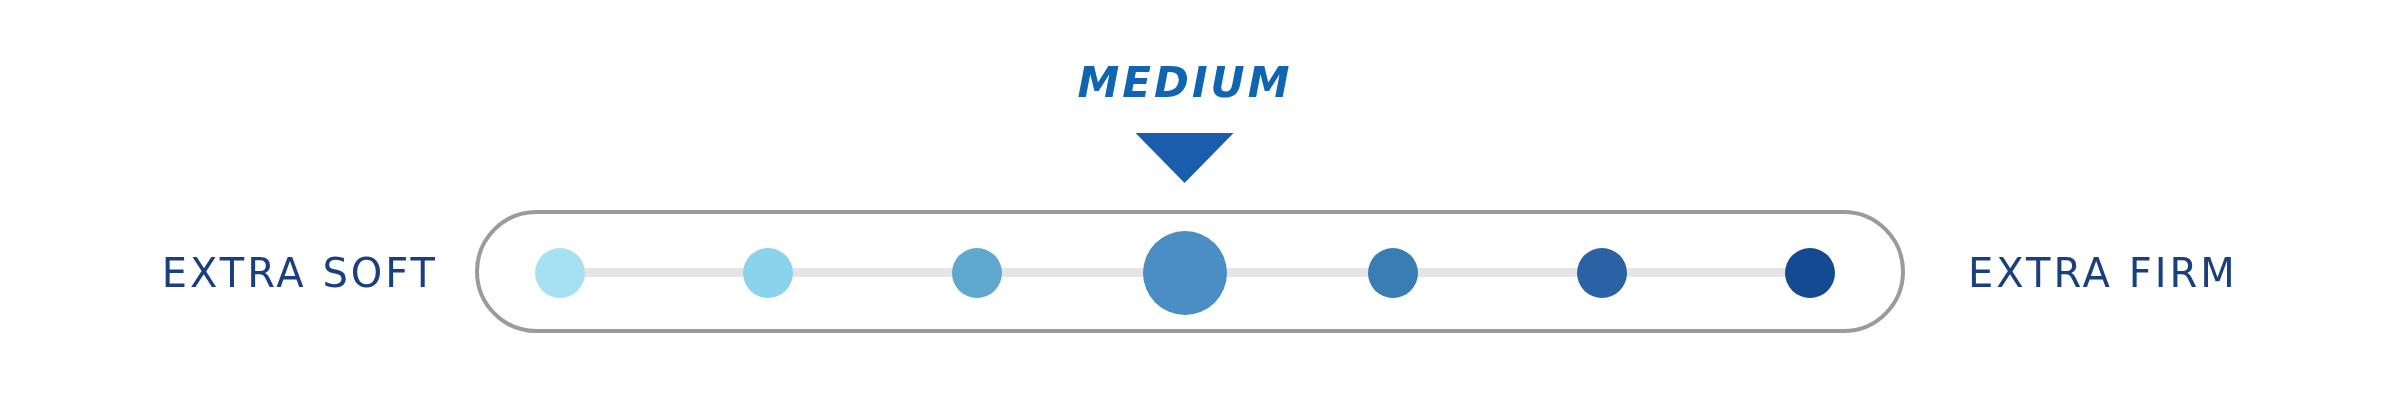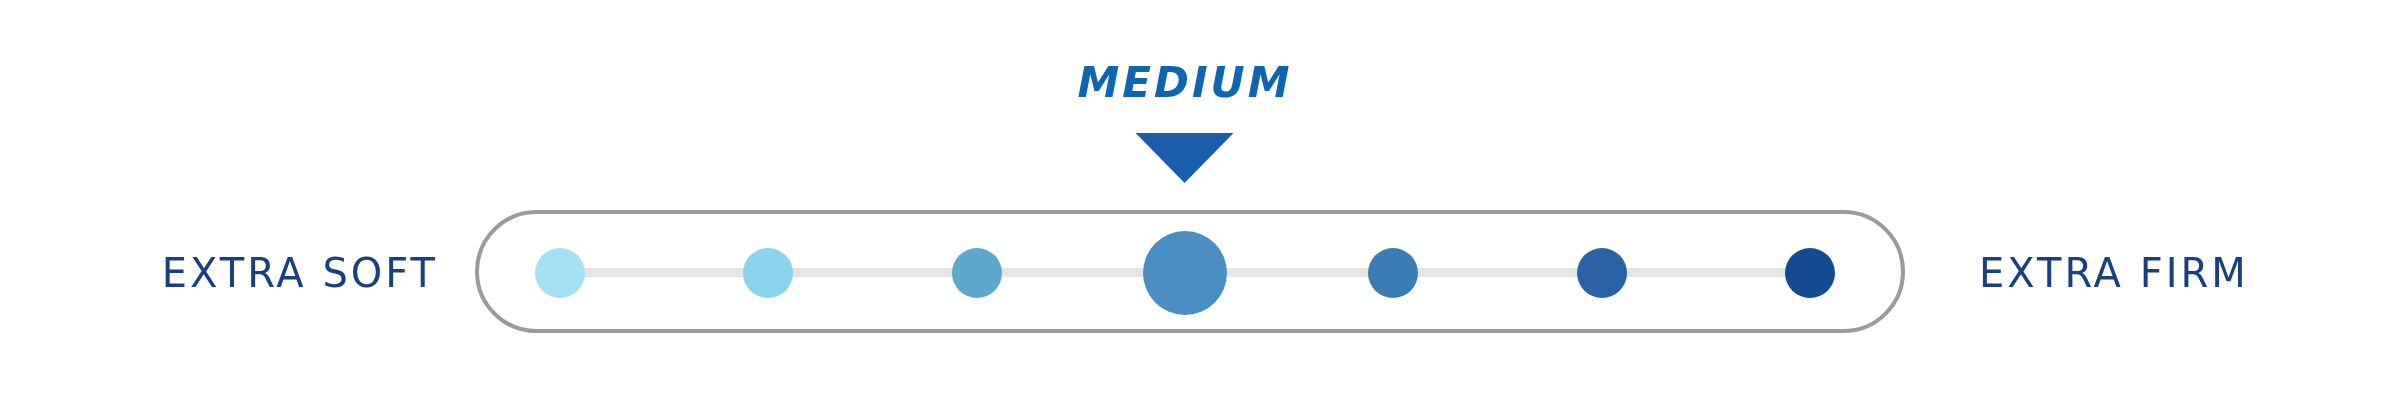--- a/index.html
+++ b/index.html
@@ -48,21 +48,21 @@
   .side-label {
     position: absolute;
     top: 249px;
     line-height: 48px;
     font-size: 40px;
     font-weight: normal;
     letter-spacing: 3px;
     white-space: nowrap;
   }
   .side-label.left  { right: 1962px; }
-  .side-label.right { left: 1968px; margin-left: 11px; }
+  .side-label.right { left: 1968px; }
 
   
   .pill {
     position: absolute;
     left: 475px;
     top: 210px;
     width: 1422px;   
     height: 115px;   
     border: 4px solid #9b9b9b; 
     border-radius: 70px;

